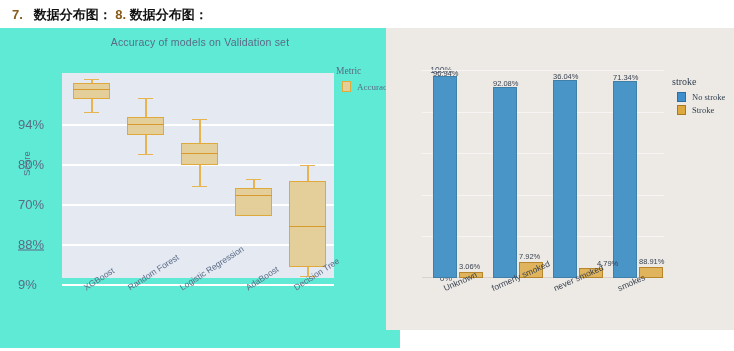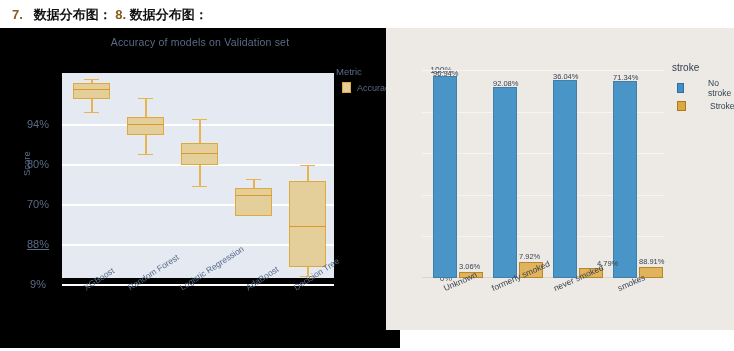--- a/index.html
+++ b/index.html
@@ -32,21 +32,21 @@
   .heading .num { color: #8a5a1a; }
   .heading .seg { color: #111111; }
 
   
   #boxchart {
     position: absolute;
     left: 0px;
     top: 28px;
     width: 400px;
     height: 320px;
-    background: #000000;
+    background: #5eead4;
   }
   .box-title {
     position: absolute;
     left: 60px;
     top: 8px;
     width: 280px;
     text-align: center;
     font-size: 10.5px;
     color: #5a6b85;
     letter-spacing: .2px;
@@ -62,23 +62,23 @@
   .bgridline {
     position: absolute;
     left: 0;
     width: 100%;
     height: 2px;
     background: #ffffff;
   }
   .bytick {
     position: absolute;
     right: 342px;
-    font-size: 11px;
-    color: #5a6b85;
-    text-align: center;
+    font-size: 13px;
+    color: #5a6b85;
+    text-align: left;
     width: 40px;
     transform: translateY(-50%);
   }
   .ylabel-box {
     position: absolute;
     left: 21px;
     top: 148px;
     font-size: 9.5px;
     color: #5a6b85;
     transform: rotate(-90deg);
@@ -114,20 +114,21 @@
     white-space: nowrap;
     transform: rotate(-33deg);
     transform-origin: left top;
   }
   .box-legend {
     position: absolute;
     left: 336px;
     top: 38px;
     font-size: 9px;
     color: #5a6b85;
+    font-family: Liberation Serif, serif;
   }
   .box-legend .lg-title { margin-bottom: 5px; font-size: 9.5px; }
   .box-legend .lg-row { display: flex; align-items: center; gap: 6px; padding-left: 6px; }
   .lg-swatch-box {
     width: 9px; height: 11px;
     background: #e4cf9a;
     border: 1.3px solid #e0a93b;
     box-sizing: border-box;
   }
 
@@ -197,26 +198,27 @@
     position: absolute;
     font-size: 8.5px;
     color: #3a4350;
     white-space: nowrap;
     transform: rotate(-24deg);
     transform-origin: left top;
   }
   .bar-legend {
     position: absolute;
     left: 286px;
-    top: 34px;
+    top: 48px;
     font-size: 9px;
     color: #33404f;
+    font-family: Liberation Serif, serif;
   }
   .bar-legend .lg-title { font-size: 10px; margin-bottom: 5px; }
-  .bar-legend .lg-row { display: flex; align-items: center; gap: 24px; padding-left: 5px; margin-bottom: 3px; }
+  .bar-legend .lg-row { display: flex; align-items: center; gap: 6px; padding-left: 5px; margin-bottom: 3px; }
   .sw-blue { width: 9px; height: 10px; background: #3e8fcc; border: 1px solid #2f6e9e; box-sizing: border-box; }
   .sw-gold { width: 9px; height: 10px; background: #dda93f; border: 1px solid #a87b22; box-sizing: border-box; }
   .lg-label { font-size: 8.5px; }
 </style>
 </head>
 <body>
 
 <div id="page">
 
   <div class="heading">

